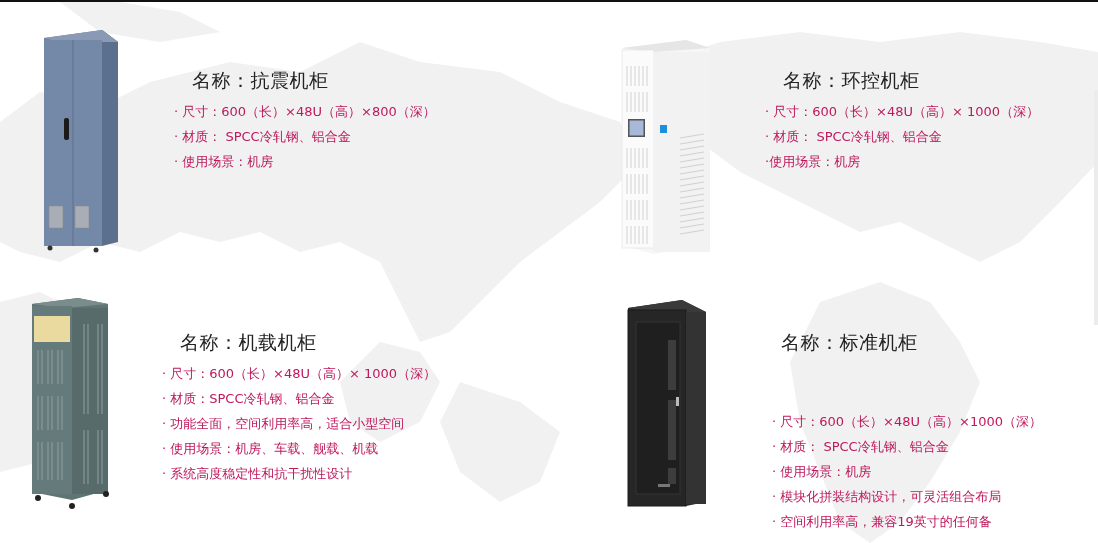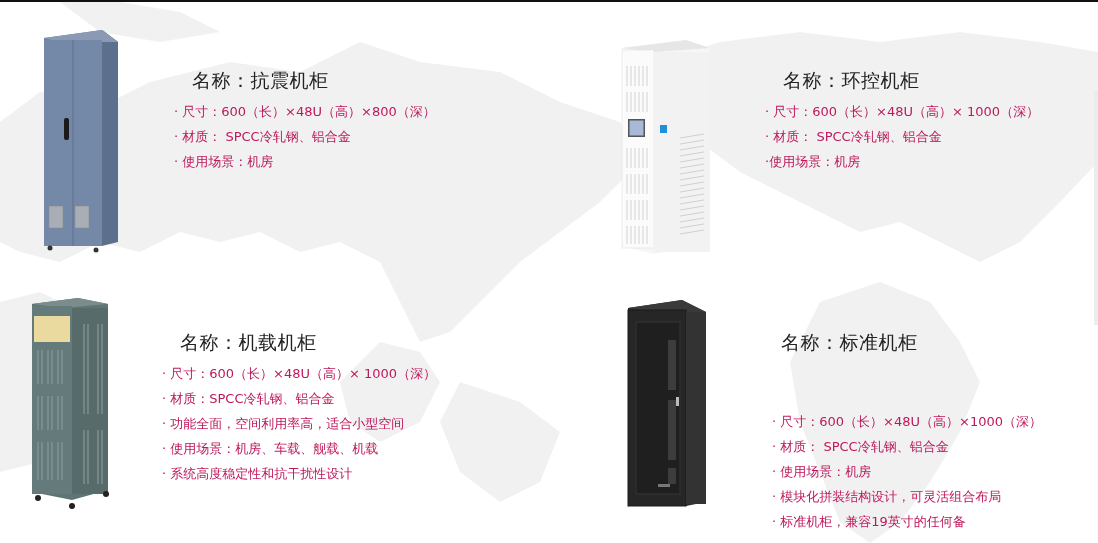--- a/index.html
+++ b/index.html
@@ -200,15 +200,15 @@
       <rect x="50" y="101" width="3" height="9" fill="#bbb"></rect>
       <rect x="32" y="188" width="12" height="3" fill="#777"></rect>
     </svg>
   </div>
   <div class="title" style="left:181px;top:50px;">名称：标准机柜</div>
   <ul style="left:172px;top:81px;margin-top:48px;">
     <li>· 尺寸：600（长）×48U（高）×1000（深）</li>
     <li>· 材质： SPCC冷轧钢、铝合金</li>
     <li>· 使用场景：机房</li>
     <li>· 模块化拼装结构设计，可灵活组合布局</li>
-    <li>· 标准机柜，兼容19英寸的任何备</li>
+    <li>· 空间利用率高，兼容19英寸的任何备</li>
   </ul>
 </div>
 
 </body></html>

